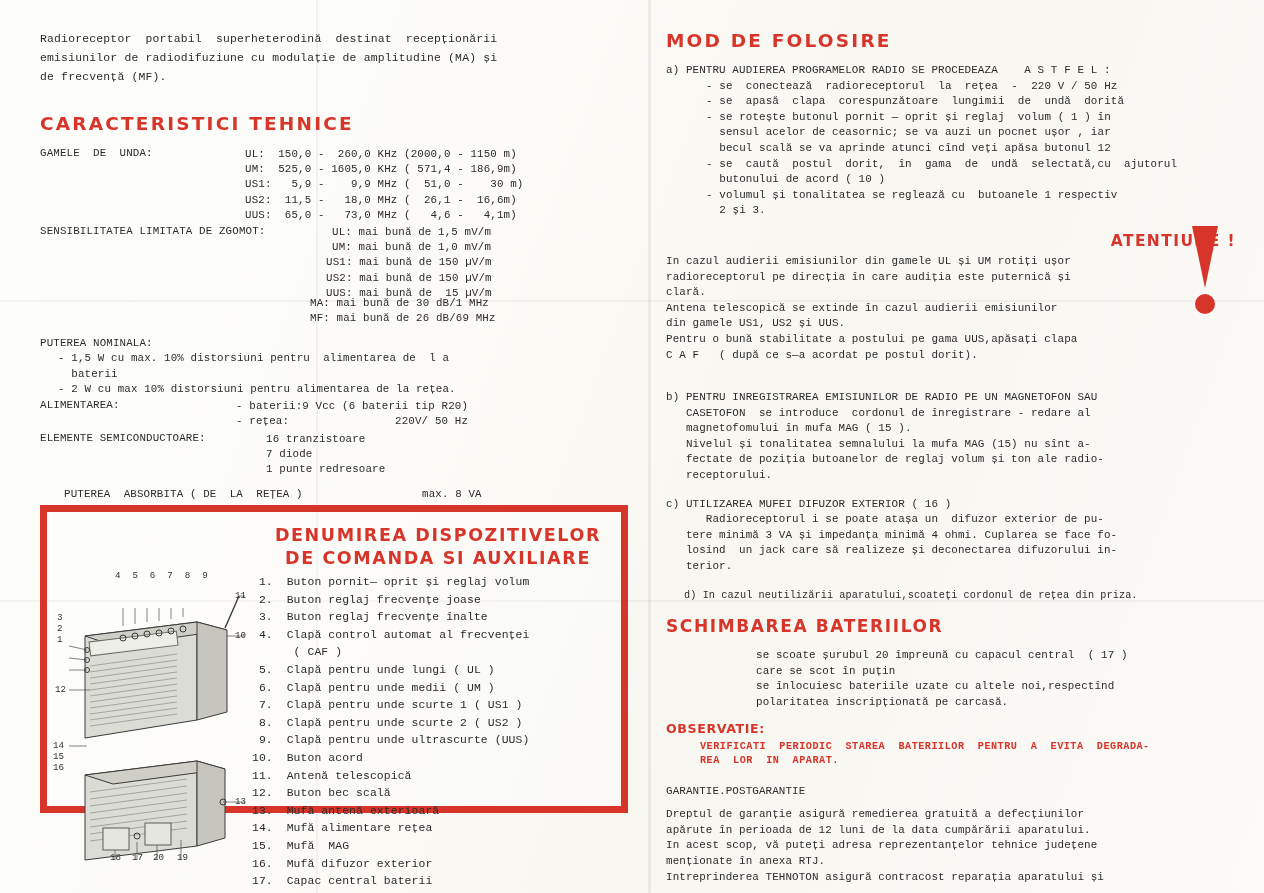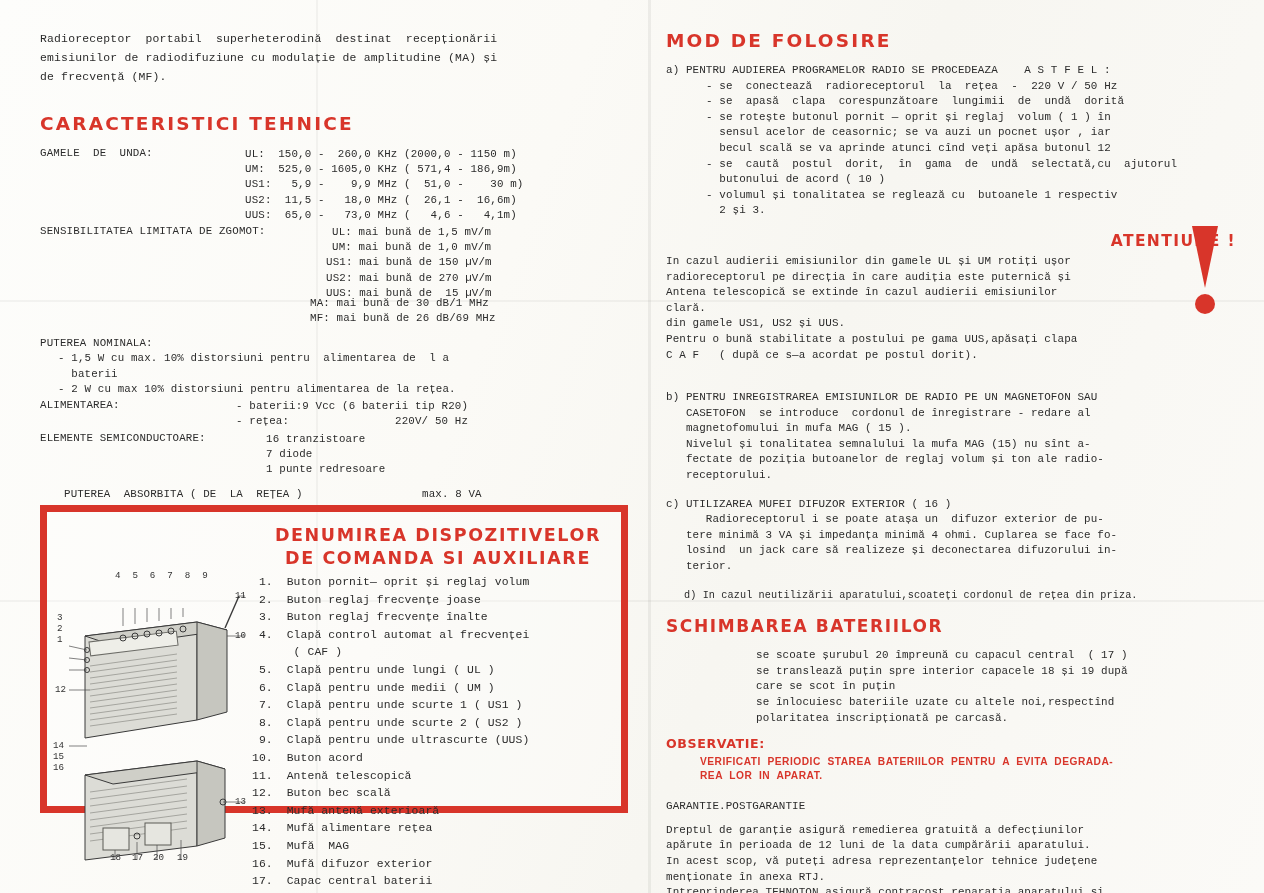--- a/index.html
+++ b/index.html
@@ -170,21 +170,21 @@
   .obs-label {
     color: #d8352a;
     font-family: "DejaVu Sans", sans-serif;
     font-weight: bold;
     font-size: 12.6px;
     letter-spacing: 0.6px;
     margin: 10px 0 4px 0;
   }
   .obs-body {
     color: #d8352a;
-    font-family: Liberation Sans, sans-serif;
+    font-family: Liberation Mono, monospace;
     font-weight: bold;
     font-size: 10.2px;
     letter-spacing: 0.5px;
     line-height: 14px;
     margin-left: 34px;
   }
   .obs-body .row { white-space: pre; }
 
   .indent-block { margin-left: 90px; }
   .indent-block .row { white-space: pre; }
@@ -221,21 +221,21 @@
         <div class="row" style="padding-left:205px;">UUS:  65,0 -   73,0 MHz (   4,6 -   4,1m)</div>
       </div>
 
       <div class="blk">
         <div class="row">SENSIBILITATEA LIMITATA DE ZGOMOT:</div>
       </div>
       <div class="blk" style="margin-top:-15.2px;">
         <div class="row" style="padding-left:292px;">UL: mai bună de 1,5 mV/m</div>
         <div class="row" style="padding-left:292px;">UM: mai bună de 1,0 mV/m</div>
         <div class="row" style="padding-left:286px;">US1: mai bună de 150 µV/m</div>
-        <div class="row" style="padding-left:286px;">US2: mai bună de 270 µV/m</div>
+        <div class="row" style="padding-left:286px;">US2: mai bună de 150 µV/m</div>
         <div class="row" style="padding-left:286px;">UUS: mai bună de  15 µV/m</div>
       </div>
 
       <div class="gap"></div>
 
       <div class="blk" style="margin-top:-15.2px;">
         <div class="row" style="padding-left:270px;">MA: mai bună de 30 dB/1 MHz</div>
         <div class="row" style="padding-left:270px;">MF: mai bună de 26 dB/69 MHz</div>
       </div>
 
@@ -425,22 +425,22 @@
         <div class="row">- volumul și tonalitatea se reglează cu  butoanele 1 respectiv</div>
         <div class="row">  2 și 3.</div>
       </div>
     </div>
 
     <div class="atentiune">ATENTIUNE !</div>
 
     <div class="rtext block" style="width:500px;">
       <div class="row">In cazul audierii emisiunilor din gamele UL și UM rotiți ușor</div>
       <div class="row">radioreceptorul pe direcția în care audiția este puternică și</div>
+      <div class="row">clară.</div>
       <div class="row">Antena telescopică se extinde în cazul audierii emisiunilor</div>
-      <div class="row">clară.</div>
       <div class="row">din gamele US1, US2 și UUS.</div>
       <div class="row">Pentru o bună stabilitate a postului pe gama UUS,apăsați clapa</div>
       <div class="row">C A F   ( după ce s—a acordat pe postul dorit).</div>
     </div>
 
     <div style="height:14px;"></div>
 
     <div class="rtext block">
       <div class="row">b) PENTRU INREGISTRAREA EMISIUNILOR DE RADIO PE UN MAGNETOFON SAU</div>
       <div class="row">   CASETOFON  se introduce  cordonul de înregistrare - redare al</div>
@@ -459,21 +459,20 @@
     </div>
 
     <div class="rtext block" style="font-size:10.2px;padding-left:18px;">
       <div class="row">d) In cazul neutilizării aparatului,scoateți cordonul de rețea din priza.</div>
     </div>
 
     <h2 class="redhead small">SCHIMBAREA  BATERIILOR</h2>
 
     <div class="rtext indent-block">
       <div class="row">se scoate șurubul 20 împreună cu capacul central  ( 17 )</div>
-      <div class="row">se translează puțin spre interior capacele 18 și 19 după</div>
       <div class="row">care se scot în puțin</div>
       <div class="row">se înlocuiesc bateriile uzate cu altele noi,respectînd</div>
       <div class="row">polaritatea inscripționată pe carcasă.</div>
     </div>
 
     <div class="obs-label">OBSERVATIE:</div>
     <div class="obs-body">
       <div class="row">VERIFICATI  PERIODIC  STAREA  BATERIILOR  PENTRU  A  EVITA  DEGRADA-</div>
       <div class="row">REA  LOR  IN  APARAT.</div>
     </div>

